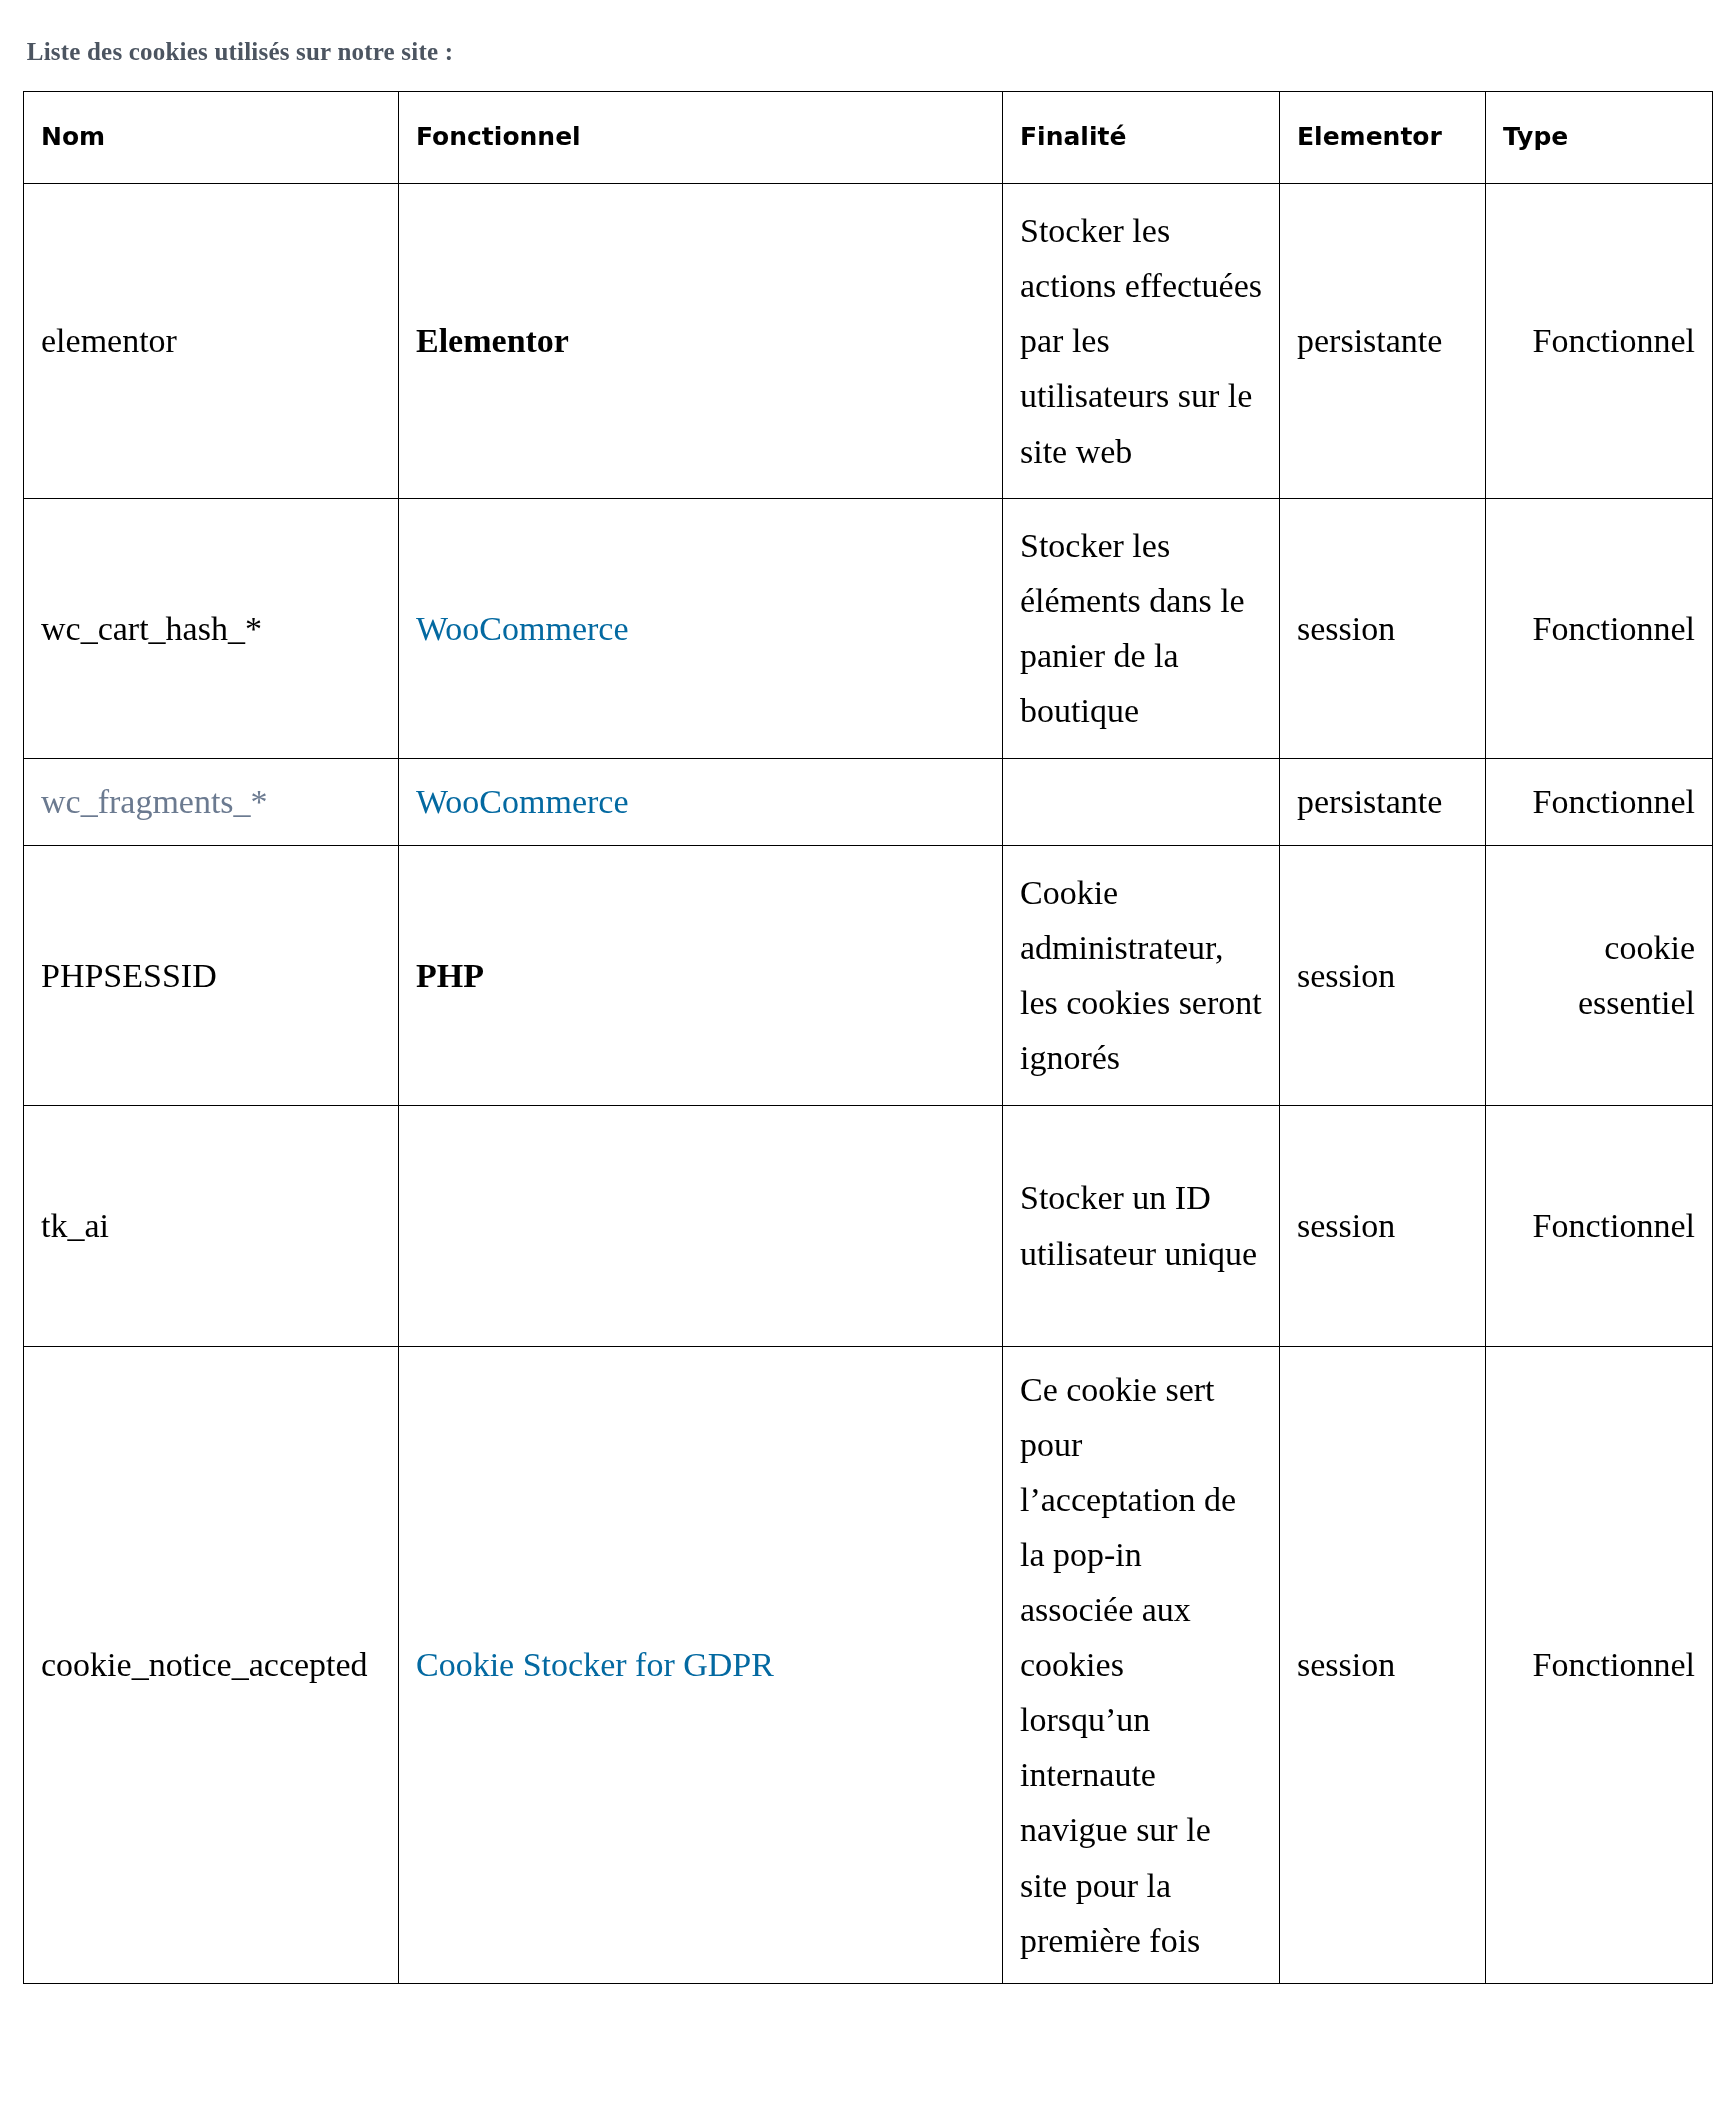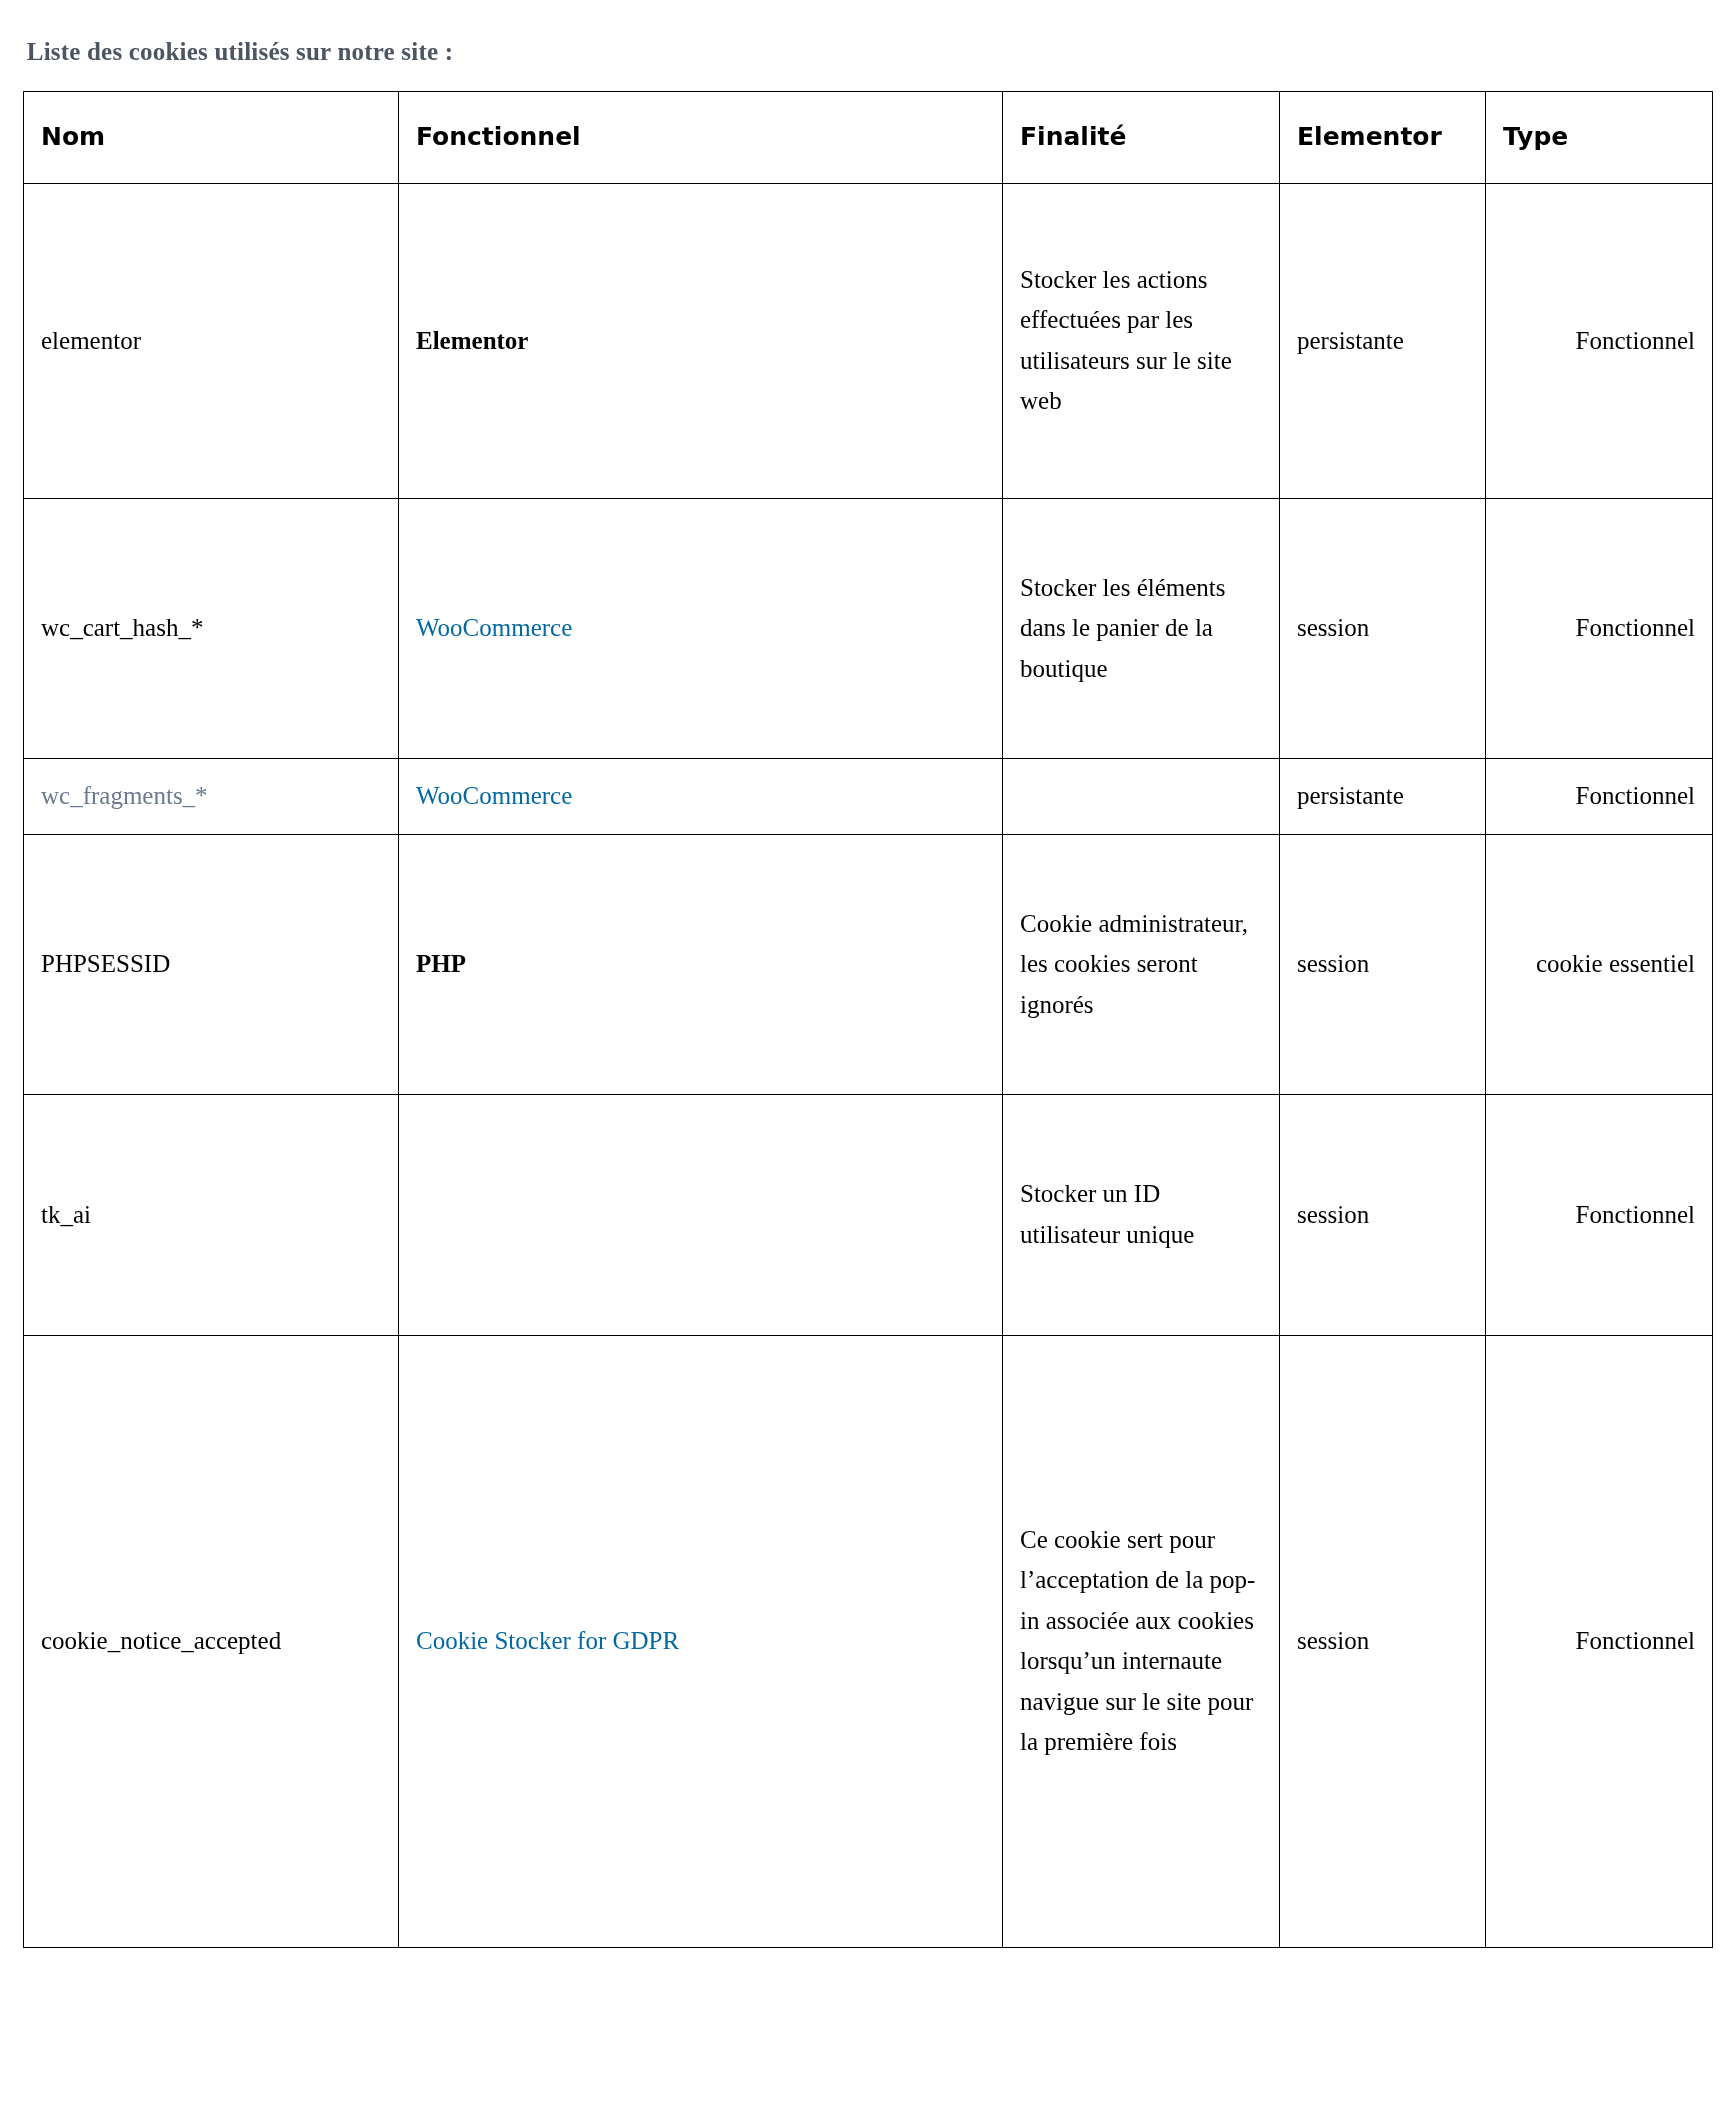--- a/index.html
+++ b/index.html
@@ -29,21 +29,21 @@
     border-collapse: collapse;
     width: 1688px;
     table-layout: fixed;
     padding-left: 15px;
   }
   table.cookie-table th,
   table.cookie-table td {
     border: 1.9px solid #000000;
     vertical-align: middle;
     padding: 15.3px 17px;
-    font-size: 25px;
+    font-size: 34px;
     line-height: 1.62;
   }
   table.cookie-table thead th {
     font-family: "DejaVu Sans", sans-serif;
     font-weight: bold;
     font-size: 25px;
     text-align: left;
     padding-top: 25px;
     padding-bottom: 25px;
     vertical-align: middle;

